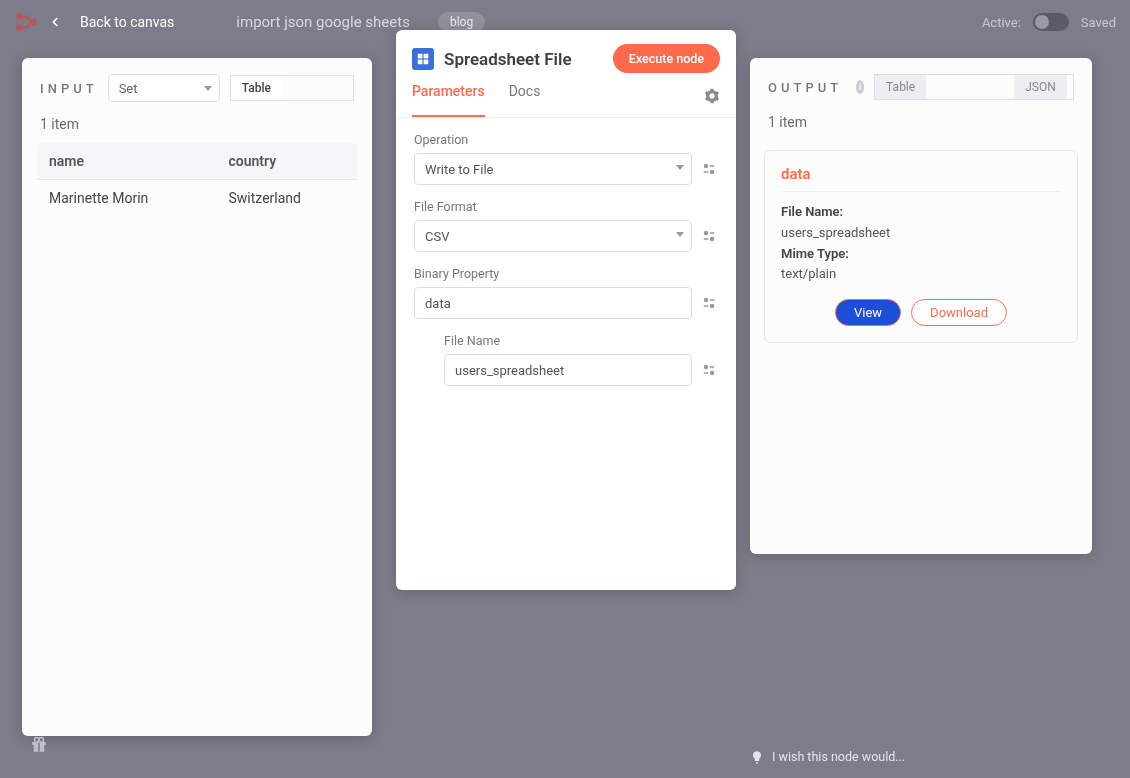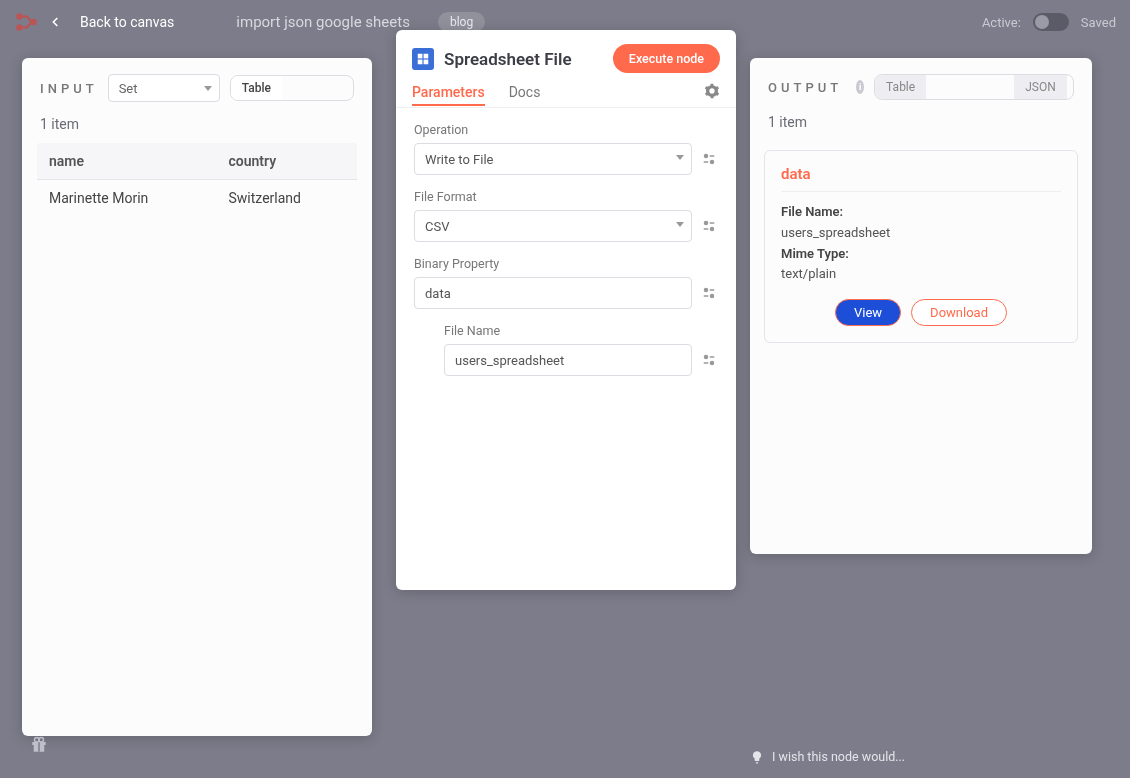--- a/index.html
+++ b/index.html
@@ -18,42 +18,42 @@
 .panel { position: absolute; background: #fcfcfd; border-radius: 6px; box-shadow: 0 2px 14px rgba(0,0,0,0.18); }
 .input-panel { left: 22px; top: 58px; width: 350px; height: 678px; }
 .output-panel { left: 750px; top: 58px; width: 342px; height: 496px; }
 .center-panel { left: 396px; top: 30px; width: 340px; height: 560px; background: #fff; z-index: 10; display: flex; flex-direction: column; }
 
 .io-head { padding: 16px 18px 10px; display: flex; align-items: center; gap: 10px; }
 .io-title { font-size: 13px; letter-spacing: 4px; color: #777; font-weight: 500; }
 .set-select { height: 28px; border: 1px solid #dcdce3; border-radius: 4px; padding: 0 24px 0 10px; font-size: 13px; color: #666; background: #fff; appearance: none; width: 112px; position: relative; }
 .select-wrap { position: relative; display: inline-block; }
 .select-wrap::after { content: ""; position: absolute; right: 8px; top: 12px; border-left: 4px solid transparent; border-right: 4px solid transparent; border-top: 5px solid #999; pointer-events: none; }
-.view-toggle { display: flex; border: 1px solid #dcdce3; border-radius: 8px; overflow: hidden; margin-left: auto; gap: 44px; }
+.view-toggle { display: flex; border: 1px solid #dcdce3; border-radius: 0; overflow: hidden; margin-left: auto; gap: 44px; }
 .vt-btn { padding: 5px 11px; font-size: 12px; color: #555; background: #fff; border: none; cursor: pointer; }
 .vt-btn.muted { background: #eeeef2; color: #888; }
 .vt-btn.active { background: #fff; color: #444; font-weight: 500; }
 .vt-sep { width: 1px; background: #dcdce3; }
 
 .item-count { padding: 4px 18px 10px; color: #6b6b76; font-size: 14px; }
 
 .io-table { margin: 0 14px; border: 1px solid #e4e4ea; border-radius: 4px; overflow: hidden; width: calc(100% - 28px); border-collapse: collapse; }
 .io-table th, .io-table td { text-align: left; padding: 10px 12px; font-size: 14px; color: #444; border-bottom: 1px solid #e4e4ea; }
 .io-table th { background: #f6f6f9; font-weight: 600; color: #555; }
 .io-table tr:last-child td { border-bottom: none; }
 
 
 .cp-head { padding: 14px 16px 0; display: flex; align-items: center; gap: 10px; }
 .node-icon { width: 22px; height: 22px; background: #3a6fd8; border-radius: 3px; display: flex; align-items: center; justify-content: center; }
 .node-icon svg { fill: #fff; }
 .node-title { font-size: 17px; font-weight: 600; color: #3d3d47; }
 .exec-btn { margin-left: auto; background: #ff6a4d; color: #fff; border: none; border-radius: 16px; padding: 7px 16px; font-size: 12.5px; font-weight: 500; cursor: pointer; }
 
 .cp-tabs { display: flex; padding: 10px 16px 0; border-bottom: 1px solid #eee; gap: 24px; align-items: center; }
-.cp-tab { font-size: 14px; color: #777; padding-bottom: 4px; cursor: pointer; border-bottom: 2px solid transparent; }
+.cp-tab { font-size: 14px; color: #777; padding-bottom: 16px; cursor: pointer; border-bottom: 2px solid transparent; }
 .cp-tab.active { color: #ff6a4d; border-bottom-color: #ff6a4d; font-weight: 500; }
 .gear-small { margin-left: auto; margin-bottom: 8px; color: #888; cursor: pointer; }
 
 .cp-body { padding: 14px 18px; flex: 1; overflow-y: auto; }
 .field { margin-bottom: 14px; }
 .field-label { font-size: 12.5px; color: #777; margin-bottom: 6px; display: block; }
 .field-row { display: flex; align-items: center; gap: 8px; }
 .param-select, .param-input { flex: 1; height: 32px; border: 1px solid #dcdce3; border-radius: 4px; padding: 0 10px; font-size: 13px; color: #555; background: #fff; }
 .param-select { appearance: none; padding-right: 26px; }
 .gear-ext { width: 18px; height: 18px; color: #999; cursor: pointer; flex-shrink: 0; }

